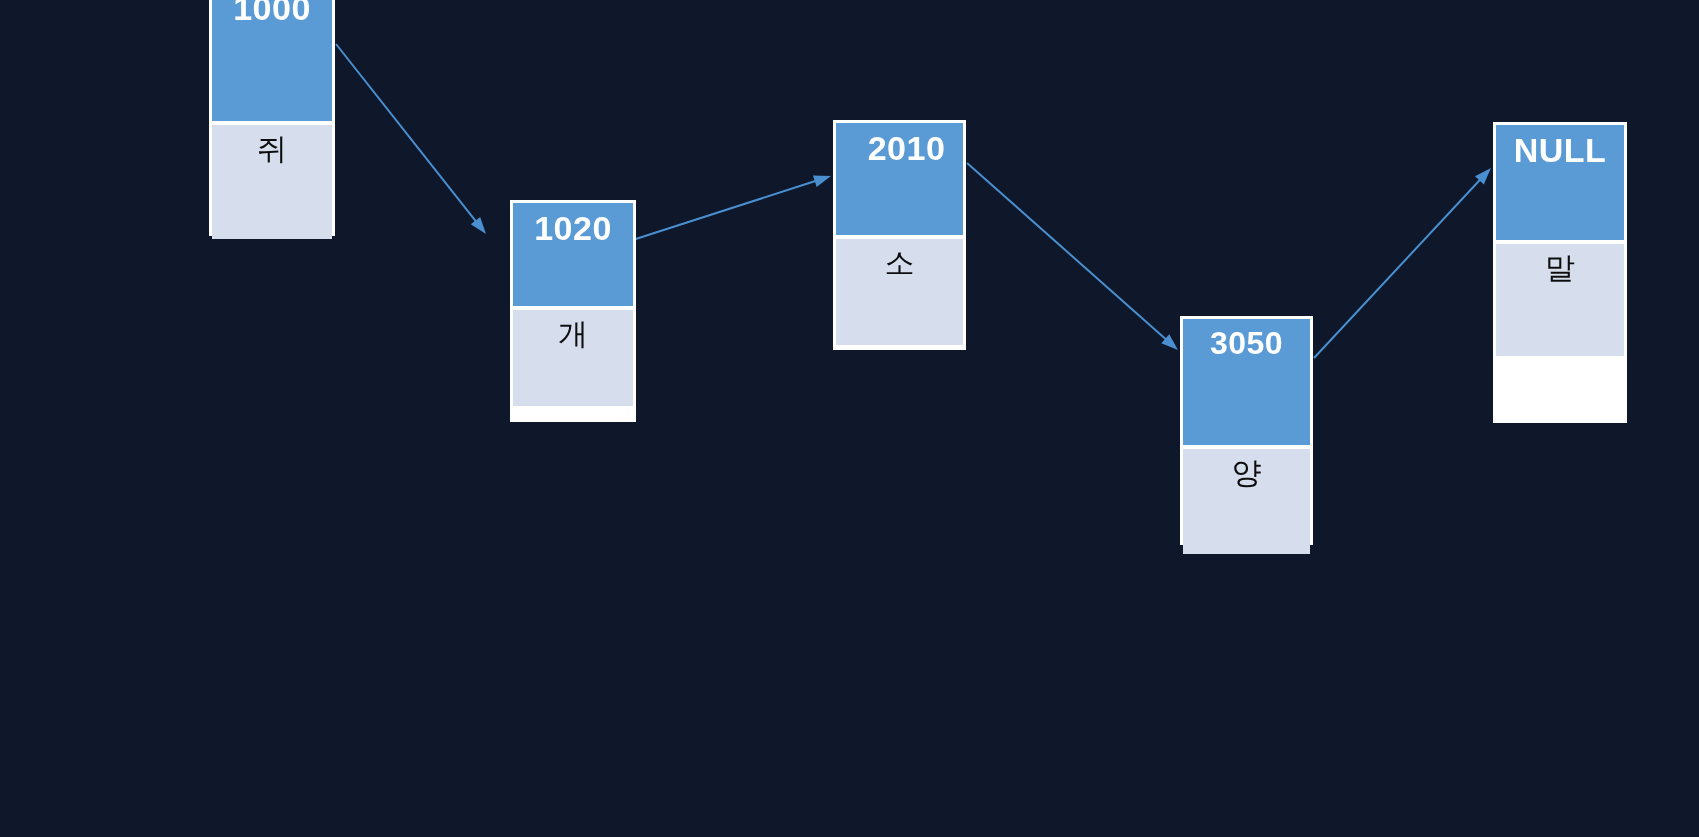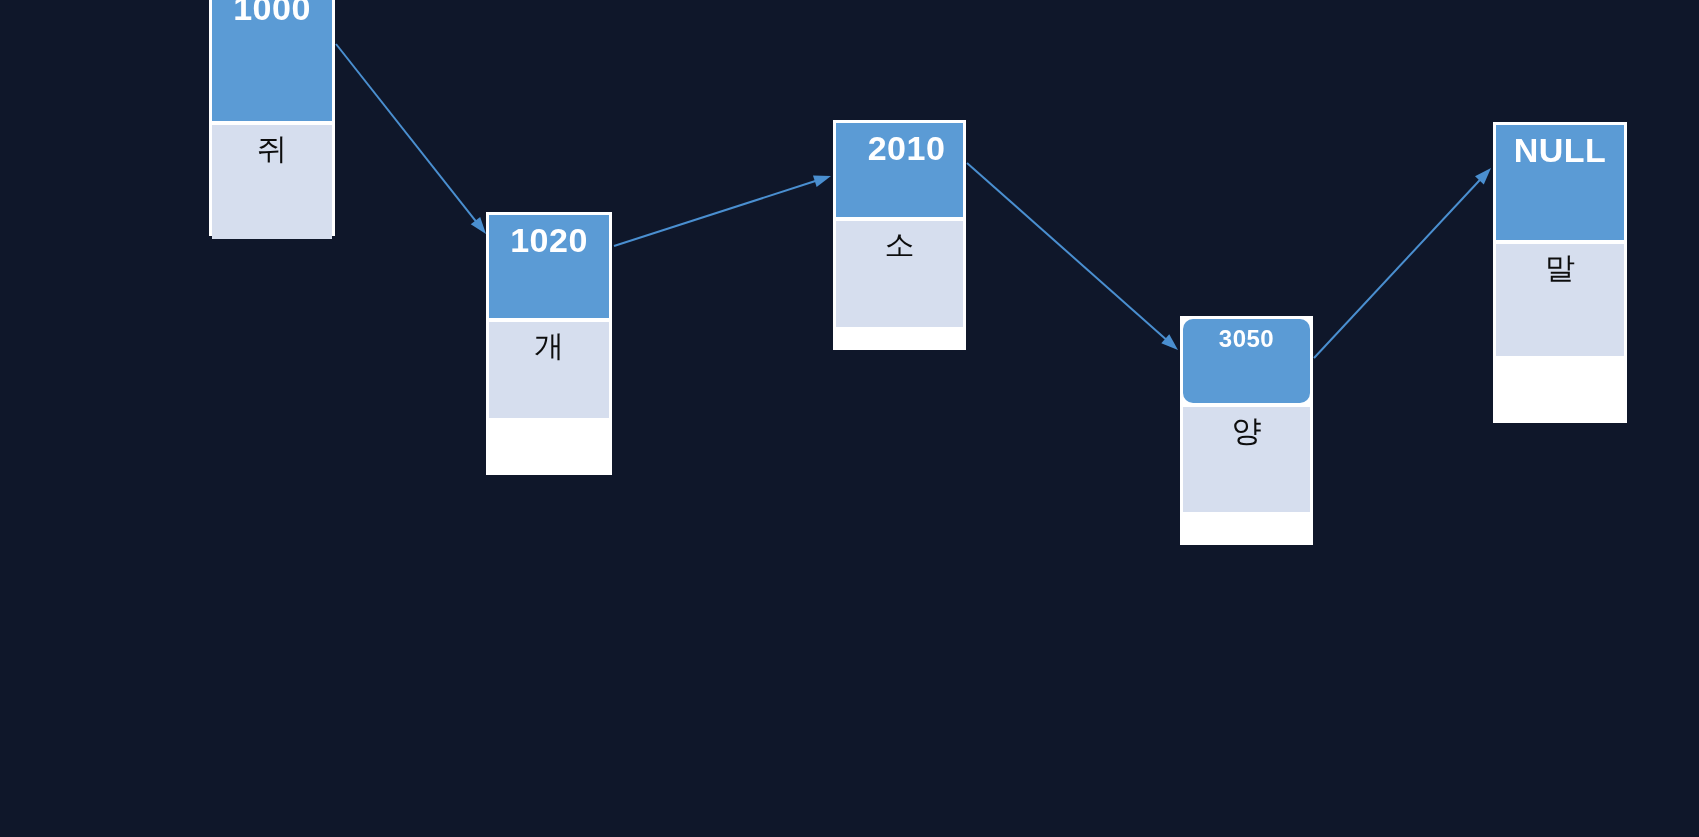--- a/index.html
+++ b/index.html
@@ -83,30 +83,30 @@
         <line x1="1314" y1="358" x2="1481.4571534020934" y2="178.24373363617102" stroke="#4A8FD0" stroke-width="2"></line>
         <polygon points="1491,168 1483.802429260901,184.52861081445337 1475.0220861441828,176.34902801624764" fill="#4A8FD0"></polygon>
       </g>
     </svg>
 
   <div id="node-layer">
       <div class="node" style="left: 209px; top: -20px; width: 126px; height: 256px;">
         <div class="node-addr" style="height: 138px; font-size: 34px;">1000</div>
         <div class="node-data" style="height: 114px; font-size: 30px;">쥐</div>
       </div>
-      <div class="node" style="left: 486px; top: 200px; width: 126px; height: 263px; margin-top: 12px;">
+      <div class="node" style="left: 510px; top: 200px; width: 126px; height: 222px;">
         <div class="node-addr" style="height: 103px; font-size: 34px;">1020</div>
         <div class="node-data" style="height: 96px; font-size: 30px;">개</div>
       </div>
       <div class="node" style="left: 833px; top: 120px; width: 133px; height: 230px;">
-        <div class="node-addr" style="height: 94px; font-size: 34px; padding-left: 14px;">2010</div>
+        <div class="node-addr" style="height: 112px; font-size: 34px; padding-left: 14px;">2010</div>
         <div class="node-data" style="height: 106px; font-size: 30px;">소</div>
       </div>
       <div class="node" style="left: 1180px; top: 316px; width: 133px; height: 229px;">
-        <div class="node-addr" style="height: 84px; font-size: 24px; border-radius: 10px;">3050</div>
+        <div class="node-addr" style="height: 126px; font-size: 32px;">3050</div>
         <div class="node-data" style="height: 105px; font-size: 30px;">양</div>
       </div>
       <div class="node" style="left: 1493px; top: 122px; width: 134px; height: 301px;">
         <div class="node-addr" style="height: 115px; font-size: 34px;">NULL</div>
         <div class="node-data" style="height: 112px; font-size: 30px;">말</div>
       </div>
     </div>
 
 </div>
 

